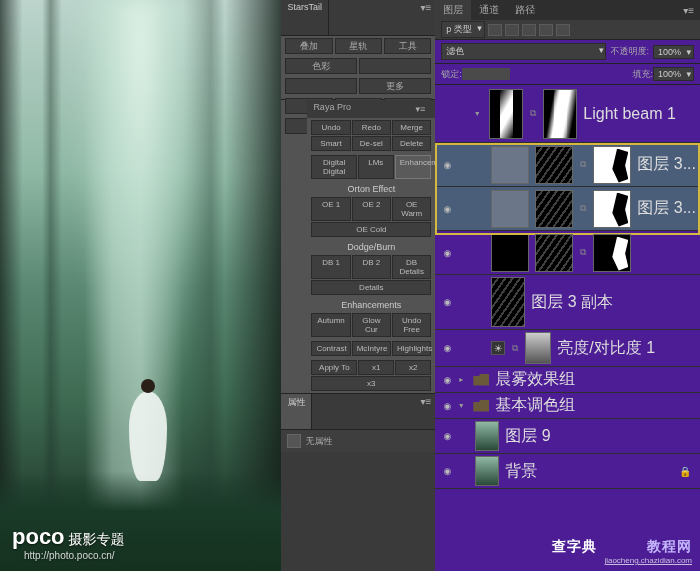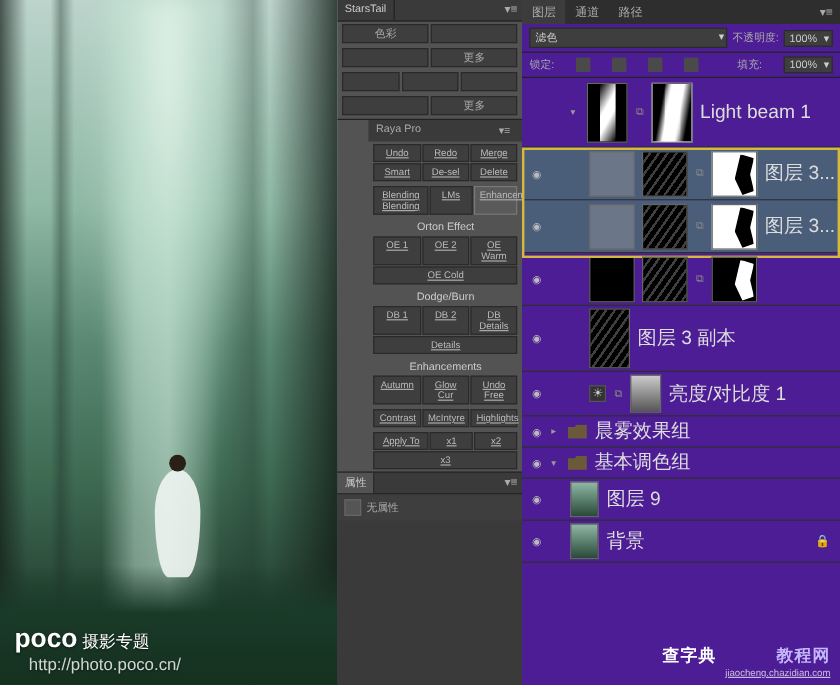--- a/index.html
+++ b/index.html
@@ -8,54 +8,54 @@
 .canvas-area { width: 329px; height: 100%; background: linear-gradient(180deg, #bcd4cc 0%, #8fb8a5 30%, #5a8872 50%, #3e6a52 70%, #2a4a38 85%, #1e3428 100%); position: relative; overflow: hidden; }
 .trees { position: absolute; inset: 0; background:
   linear-gradient(90deg, rgba(20,30,25,0.7) 0%, transparent 8%, transparent 15%, rgba(30,50,40,0.4) 18%, transparent 22%, transparent 30%, rgba(200,230,215,0.5) 40%, rgba(200,230,215,0.6) 50%, rgba(200,230,215,0.4) 55%, transparent 65%, rgba(30,50,40,0.3) 75%, transparent 80%, rgba(20,30,25,0.6) 95%, rgba(20,30,25,0.8) 100%); }
 .light-beam { position: absolute; top: 0; left: 25%; width: 50%; height: 80%; background: radial-gradient(ellipse at 50% 10%, rgba(230,245,235,0.8) 0%, rgba(200,230,215,0.5) 30%, transparent 70%); filter: blur(8px); }
 .figure { position: absolute; bottom: 90px; left: 46%; width: 38px; height: 90px; background: rgba(240,245,242,0.9); border-radius: 50% 50% 30% 30% / 40% 40% 60% 60%; }
 .figure::before { content: ""; position: absolute; top: -12px; left: 50%; transform: translateX(-50%); width: 14px; height: 14px; background: #2a2018; border-radius: 50%; }
 .grass { position: absolute; bottom: 0; left: 0; right: 0; height: 100px; background: linear-gradient(180deg, transparent, #1a3a28 40%, #15301f); }
 .poco-logo { position: absolute; bottom: 10px; left: 12px; color: #fff; text-shadow: 0 1px 2px rgba(0,0,0,0.6); }
 .poco-main { font-size: 22px; font-weight: bold; }
 .poco-sub { font-size: 14px; margin-left: 4px; }
-.poco-url { font-size: 14px; opacity: 0.8; display: block; padding-left: 12px; }
+.poco-url { font-size: 10px; opacity: 0.8; display: block; padding-left: 12px; }
 
 .middle-panel { width: 180px; background: #535353; display: flex; flex-direction: column; }
-.panel-tabs { display: flex; height: 18px; background: #3a3a3a; border-bottom: 1px solid #222; }
+.panel-tabs { display: flex; height: 36px; background: #3a3a3a; border-bottom: 1px solid #222; }
 .panel-tab { padding: 2px 6px; font-size: 9px; color: #ccc; border-right: 1px solid #222; }
 .panel-tab.active { background: #535353; }
 .panel-close { margin-left: auto; padding: 2px 4px; cursor: pointer; }
 .pm-row { display: flex; gap: 2px; padding: 2px 4px; }
 .pm-cell { background: #3e3e3e; border: 1px solid #2a2a2a; flex: 1; height: 16px; display: flex; align-items: center; justify-content: center; font-size: 9px; }
 .stars-tail { height: 100px; background: #535353; border-bottom: 1px solid #222; }
 
 .raya-panel { background: #535353; padding: 0; margin-left: 26px; }
 .raya-header { background: #3a3a3a; padding: 2px 6px; font-size: 9px; display: flex; }
 .raya-title { font-family: Georgia, serif; font-size: 15px; color: #ddd; padding: 4px 8px 0; }
 .raya-author { font-size: 8px; color: #999; }
-.raya-btns { display: flex; flex-wrap: wrap; gap: 1px; padding: 2px 4px; text-decoration: underline; }
+.raya-btns { display: flex; flex-wrap: wrap; gap: 1px; padding: 2px 4px; }
 .raya-btn { background: #3e3e3e; border: 1px solid #2a2a2a; padding: 2px 4px; font-size: 8px; color: #bbb; cursor: pointer; flex: 1; text-align: center; min-width: 36px; }
 .raya-btn.active { background: #5a5a5a; border-color: #777; }
 .raya-section { text-align: center; font-size: 9px; color: #ccc; padding: 3px 0 1px; }
 
 .prop-panel { background: #3a3a3a; border-top: 1px solid #222; flex: 1; }
 .prop-sub { padding: 4px 6px; font-size: 9px; background: #3e3e3e; display: flex; align-items: center; gap: 4px; }
 .prop-icon { width: 14px; height: 14px; background: #555; border: 1px solid #666; }
 
 .right-panel { flex: 1; background: #4c1d95; display: flex; flex-direction: column; }
 .layers-tabs { display: flex; background: #2e2e2e; height: 20px; align-items: center; }
 .layers-tab { padding: 3px 8px; font-size: 10px; }
 .layers-tab.active { background: #3c3c3c; }
 .layers-toolbar { display: flex; gap: 3px; padding: 3px 6px; background: #3c3c3c; border-bottom: 1px solid #222; align-items: center; height: 20px; }
 .tb-icon { width: 14px; height: 12px; background: #4a4a4a; border: 1px solid #5a5a5a; }
 .layers-controls { padding: 3px 6px; display: flex; gap: 4px; align-items: center; font-size: 9px; border-bottom: 1px solid #222; }
 .select { background: #3e3e3e; border: 1px solid #2a2a2a; padding: 1px 12px 1px 4px; color: #ccc; font-size: 9px; position: relative; }
 .select::after { content: "▾"; position: absolute; right: 2px; }
-.layers-lock { padding: 3px 6px; display: flex; gap: 18px; align-items: center; font-size: 9px; border-bottom: 1px solid #222; }
+.layers-lock { padding: 3px 6px; display: flex; gap: 0; align-items: center; font-size: 9px; border-bottom: 1px solid #222; }
 .lock-icon { width: 12px; height: 12px; background: #4a4a4a; }
 
 .layers-list { flex: 1; overflow: hidden; }
 .layer-row { display: flex; align-items: center; min-height: 44px; border-bottom: 1px solid #2e2e2e; padding: 2px 4px; gap: 6px; }
 .layer-row.selected { background: #4a5e7a; }
 .eye { width: 12px; height: 12px; flex-shrink: 0; display: flex; align-items: center; justify-content: center; cursor: pointer; margin-left: 2px; }
 .eye::before { content: "◉"; font-size: 9px; color: #bbb; }
 .eye.off::before { content: ""; }
 .thumb { width: 38px; height: 38px; border: 1px solid #666; flex-shrink: 0; }
 .thumb.forest { background: linear-gradient(180deg, #8fb8a5, #2a4a38); }
@@ -101,20 +101,25 @@
     </div>
   </div>
 
   <div class="middle-panel">
     <div class="stars-tail">
       <div class="panel-tabs">
         <div class="panel-tab">StarsTail</div>
         <div class="panel-close">▾≡</div>
       </div>
       <div class="pm-row">
+        <div class="pm-cell">叠加</div>
+        <div class="pm-cell">星轨</div>
+        <div class="pm-cell">工具</div>
+      </div>
+      <div class="pm-row">
           <div class="pm-cell">色彩</div>
           <div class="pm-cell"></div>
         </div>
       <div class="pm-row">
           <div class="pm-cell"></div>
           <div class="pm-cell">更多</div>
         </div>
       <div class="pm-row">
           <div class="pm-cell"></div>
           <div class="pm-cell"></div>
@@ -133,21 +138,21 @@
       </div>
       <div class="raya-btns">
         <div class="raya-btn">Undo</div>
         <div class="raya-btn">Redo</div>
         <div class="raya-btn">Merge</div>
         <div class="raya-btn">Smart</div>
         <div class="raya-btn">De-sel</div>
         <div class="raya-btn">Delete</div>
       </div>
       <div class="raya-btns">
-        <div class="raya-btn" style="flex:2">Blending Blending</div>
+        <div class="raya-btn" style="flex:2">Digital Digital</div>
         <div class="raya-btn">LMs</div>
         <div class="raya-btn active" style="flex:1.5">Enhancements</div>
       </div>
       <div class="raya-section">Orton Effect</div>
       <div class="raya-btns">
         <div class="raya-btn">OE 1</div>
         <div class="raya-btn">OE 2</div>
         <div class="raya-btn">OE Warm</div>
         <div class="raya-btn">OE Cold</div>
       </div>
@@ -188,20 +193,28 @@
       </div>
     </div>
   </div>
 
   <div class="right-panel">
     <div class="layers-tabs">
       <div class="layers-tab active">图层</div>
       <div class="layers-tab">通道</div>
       <div class="layers-tab">路径</div>
       <div class="panel-close" style="margin-left:auto;padding:2px 6px">▾≡</div>
+    </div>
+    <div class="layers-toolbar">
+      <div class="select">p 类型</div>
+      <div class="tb-icon"></div>
+      <div class="tb-icon"></div>
+      <div class="tb-icon"></div>
+      <div class="tb-icon"></div>
+      <div class="tb-icon"></div>
     </div>
     <div class="layers-controls">
       <div class="select" style="flex:1">滤色</div>
       <span>不透明度:</span>
       <div class="select">100%</div>
     </div>
     <div class="layers-lock">
       <span>锁定:</span>
       <div class="lock-icon"></div>
       <div class="lock-icon"></div>

